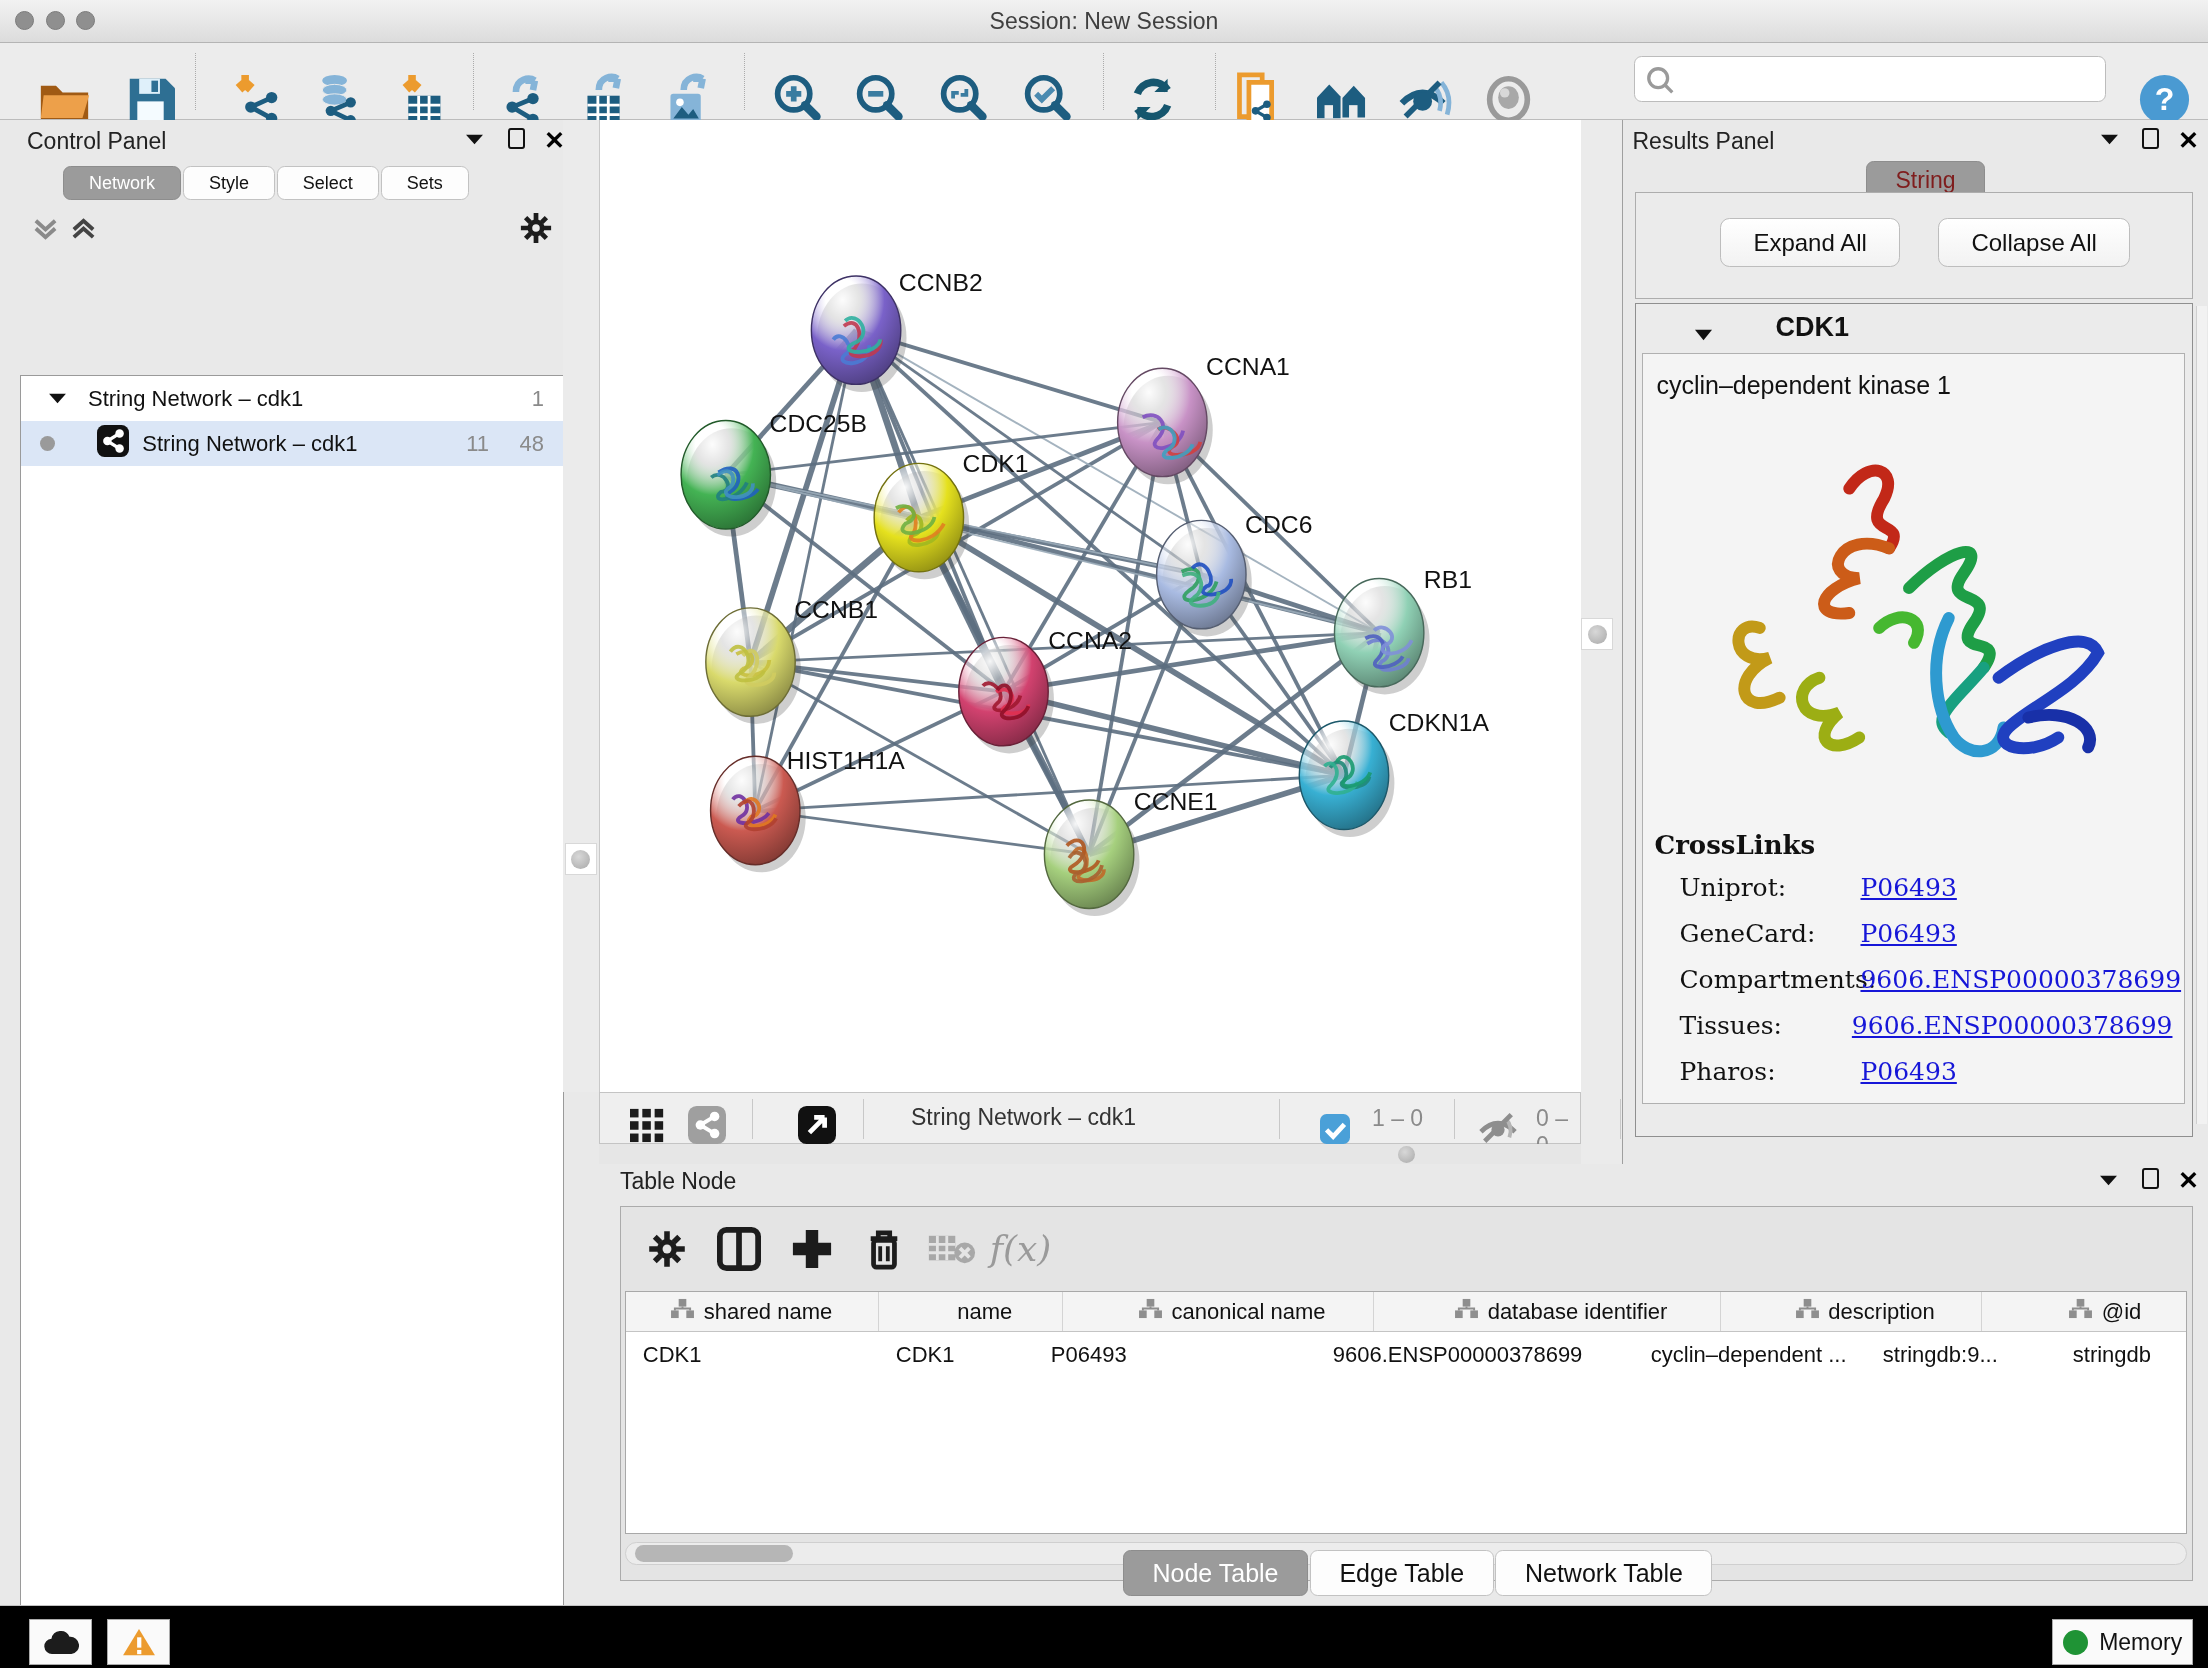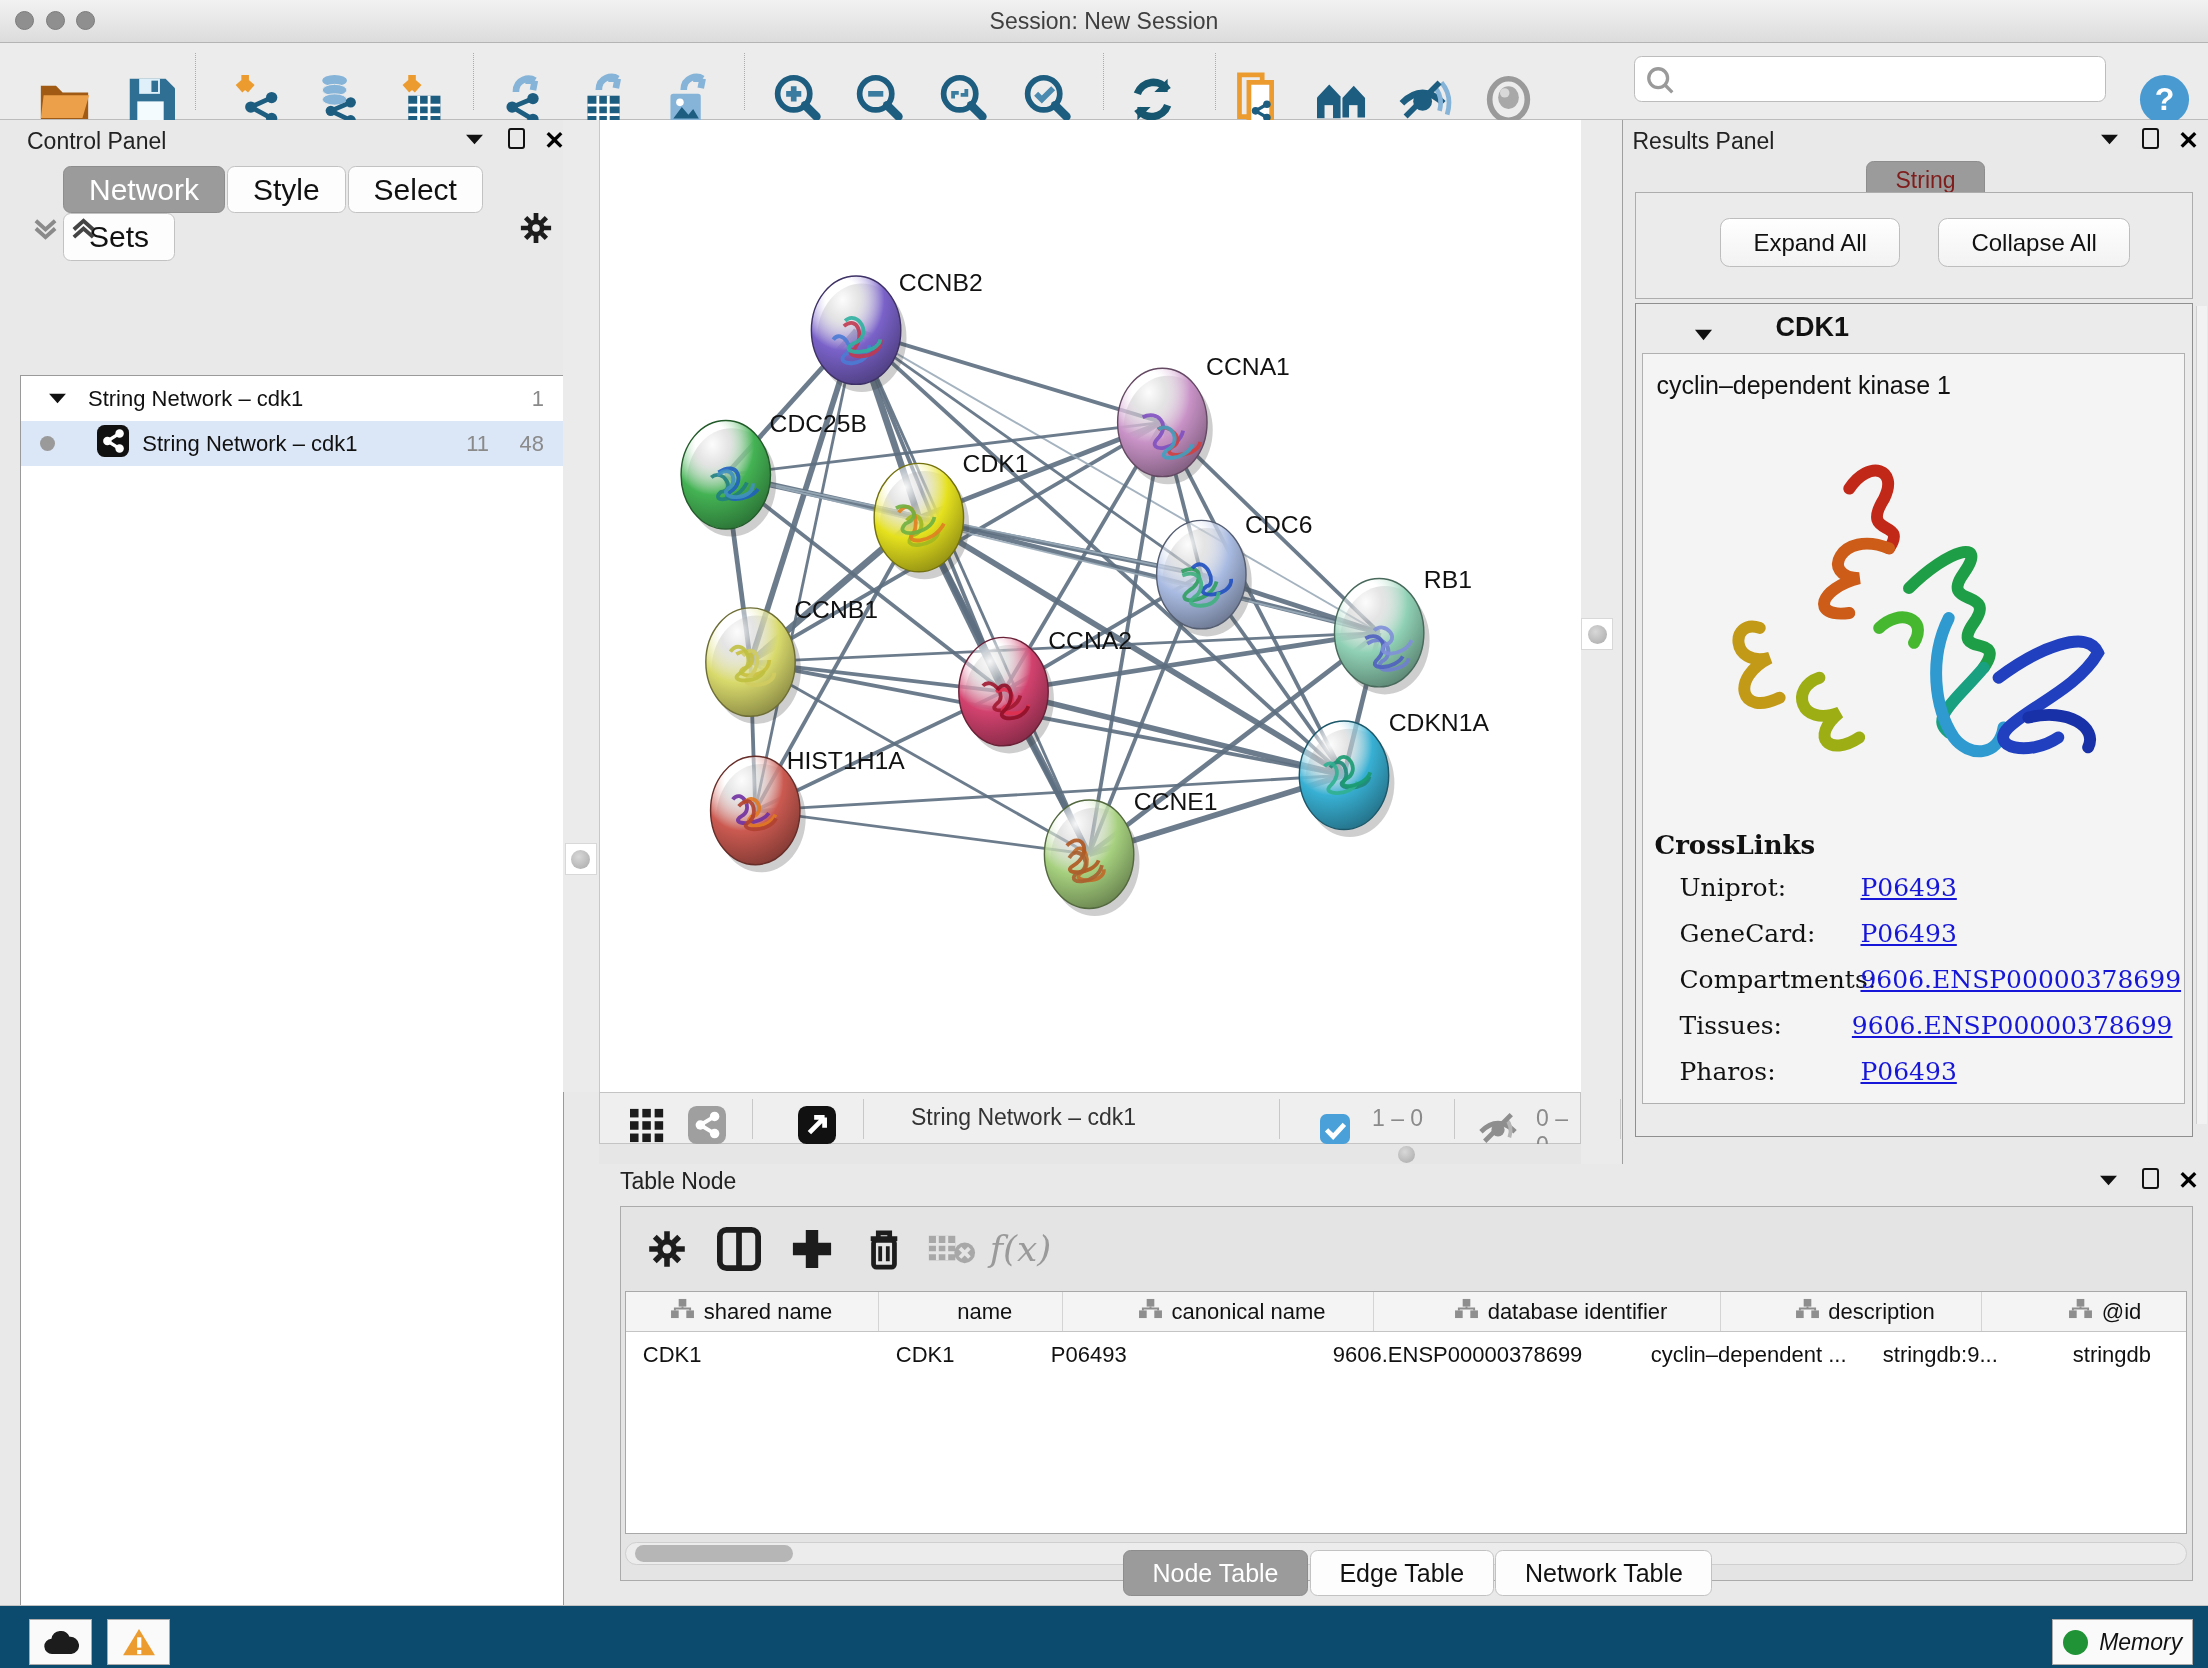--- a/index.html
+++ b/index.html
@@ -24,21 +24,21 @@
   #search-box { position:absolute; left:1634px; top:13.3px; width:472px; height:46px;
     background:#fff; border:1.9px solid #bcbcbc; border-radius:7.6px; }
   #search-box input { position:absolute; left:46px; top:3.8px; width:409px; height:34px;
     border:none; outline:none; font-size:23px; background:transparent; }
   #search-glass { position:absolute; left:9.5px; top:7.6px; }
 
   
   .panel-head { font-size:23px; color:#222; }
   .maxbox { display:inline-block; width:17px; height:21px; border:2.4px solid #111;
     border-radius:2.9px; vertical-align:middle; }
-  .tabbtn { display:inline-block; padding:5.7px 25px; font-size:30px; color:#111;
+  .tabbtn { display:inline-block; padding:5.7px 25px; font-size:18px; color:#111;
     background:#fdfdfd; border:1px solid #c2c2c2; border-radius:7.6px; margin-right:1.9px; }
   .tabbtn.active { background:#9b9b9b; color:#fff; border-color:#8d8d8d; }
 
   
   #control-panel { left:0; top:120px; width:588px; height:1486px; background:#e9e9e9; }
   #cp-list { position:absolute; left:20px; top:255px; width:544px; height:1330px;
     background:#fff; border:1.9px solid #9a9a9a; }
   .cp-row { position:relative; height:45px; font-size:22px; color:#111;
     display:flex; align-items:center; }
   .cp-row.selected { background:#dbe6f6; }
@@ -103,22 +103,22 @@
   #tp-row { display:flex; height:44px; }
   .td { flex:none; font-size:22px; color:#111; padding:9.5px 0 0 17px; overflow:hidden;
     white-space:nowrap; }
   #tp-hscroll { position:absolute; left:3.8px; top:335px; width:1562px; height:23px;
     background:#ececec; border:1px solid #cfcfcf; border-radius:11.4px; }
   #tp-hthumb { position:absolute; left:9.5px; top:1.9px; width:158px; height:17px;
     background:#b6b6b6; border-radius:8.6px; }
   #tp-tabs { position:absolute; left:535px; top:386px; }
 
   
-  #statusbar { left:0; top:1605px; width:2208px; height:63px; background:#0c4a6e;
-    border-top:1px solid #c2c2c2;font-style:italic; }
+  #statusbar { left:0; top:1605px; width:2208px; height:63px; background:#000000;
+    border-top:1px solid #c2c2c2; }
   .sb-btn { position:absolute; top:13.3px; height:46px; background:#fafafa;
     border:1.9px solid #ababab; display:flex; align-items:center; justify-content:center; gap:11.4px;
     font-size:23px; color:#111; }
 </style>
 </head>
 <body>
 
 <div id="titlebar" class="abs">
   <span class="traffic" style="left:15px"></span>
   <span class="traffic" style="left:46px"></span>

